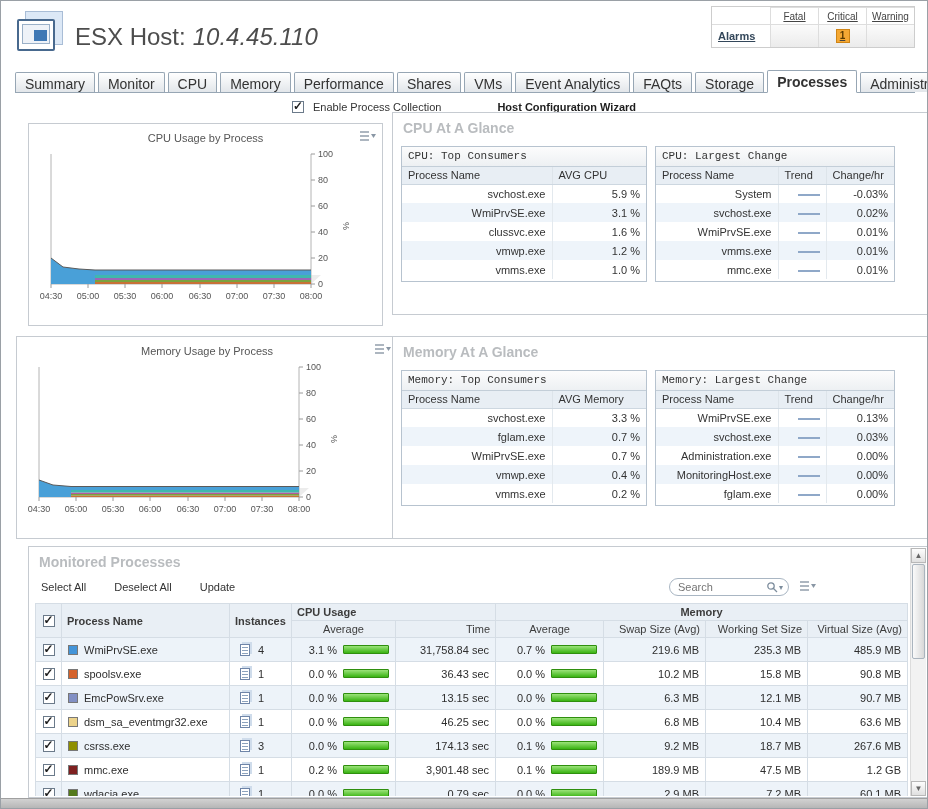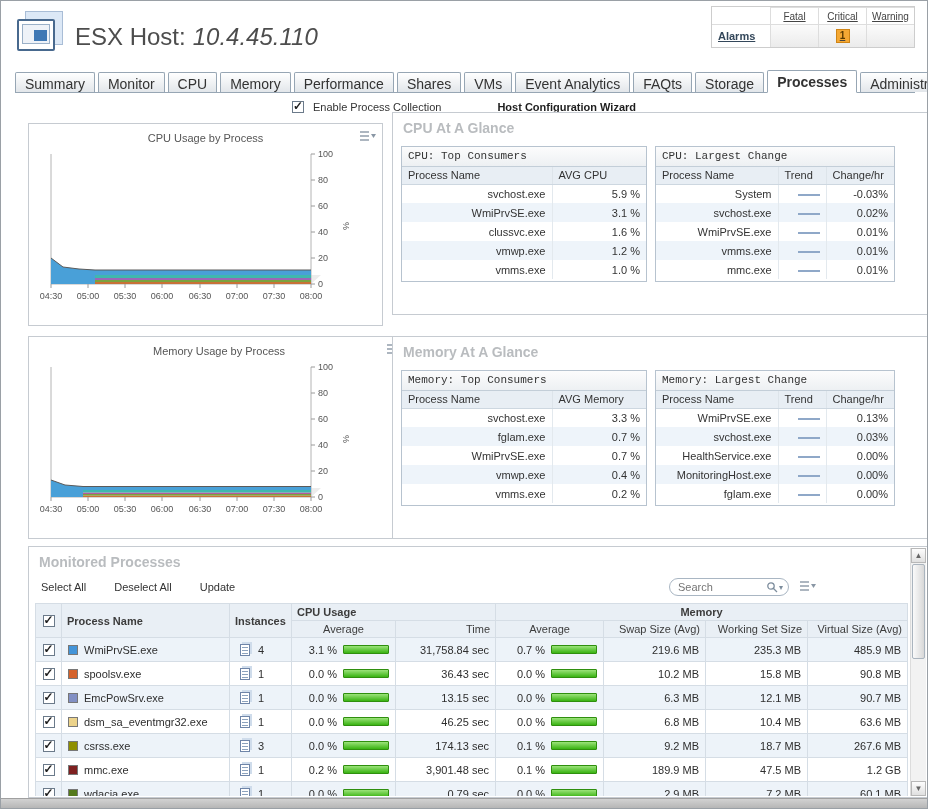--- a/index.html
+++ b/index.html
@@ -44,21 +44,21 @@
   .cb { display:inline-block; width:12px; height:12px; border:1px solid #6b7a8a; background:#fff;
         position:relative; vertical-align:-2px; cursor:pointer; }
   .cb.checked::after { content:"\2713"; position:absolute; left:0px; top:-3px; font-size:12px; font-weight:bold; color:#1d1d1d; }
   .ctl-label { margin-left:6px; }
   .wizard-link { font-weight:bold; color:#1d1d1d; cursor:pointer; }
 
   
   .panel { position:absolute; background:#fff; border:1px solid #c6cbd1;margin-left:13px; }
   .chart-panel1 { left:14px;  top:122px; width:355px; height:203px; }
   .glance-panel1 { left:378px; top:111px; width:608px; height:203px; }
-  .chart-panel2 { left:14px;  top:335px; width:382px; height:203px; }
+  .chart-panel2 { left:2px;  top:335px; width:382px; height:203px; }
   .glance-panel2 { left:378px; top:335px; width:536px; height:203px; }
   .monitored-panel { left:14px; top:545px; width:900px; height:252px; }
 
   .panel-title-gray { position:absolute; left:10px; top:7px; font-size:14px; font-weight:bold; color:#b9bcbf; }
   .chart-title { text-align:center; margin-top:8px; font-size:11px; color:#555; }
   .opts-icon { position:absolute; right:6px; top:6px; width:17px; height:12px; cursor:pointer; }
 
   .chart-svg { display:block; margin-top:4px; }
   .chart-svg text { font-size:9px; fill:#555; font-family:"Liberation Sans", sans-serif; }
   .chart-svg .xt { text-anchor:middle; }
@@ -443,21 +443,21 @@
               <td>WmiPrvSE.exe</td>
               <td class="ctr"><span class="trend-line"></span></td>
               <td class="num">0.13%</td>
             </tr>
           <tr>
               <td>svchost.exe</td>
               <td class="ctr"><span class="trend-line"></span></td>
               <td class="num">0.03%</td>
             </tr>
           <tr>
-              <td>HealthService.exe</td>
+              <td>Administration.exe</td>
               <td class="ctr"><span class="trend-line"></span></td>
               <td class="num">0.00%</td>
             </tr>
           <tr>
               <td>MonitoringHost.exe</td>
               <td class="ctr"><span class="trend-line"></span></td>
               <td class="num">0.00%</td>
             </tr>
           <tr>
               <td>fglam.exe</td>

